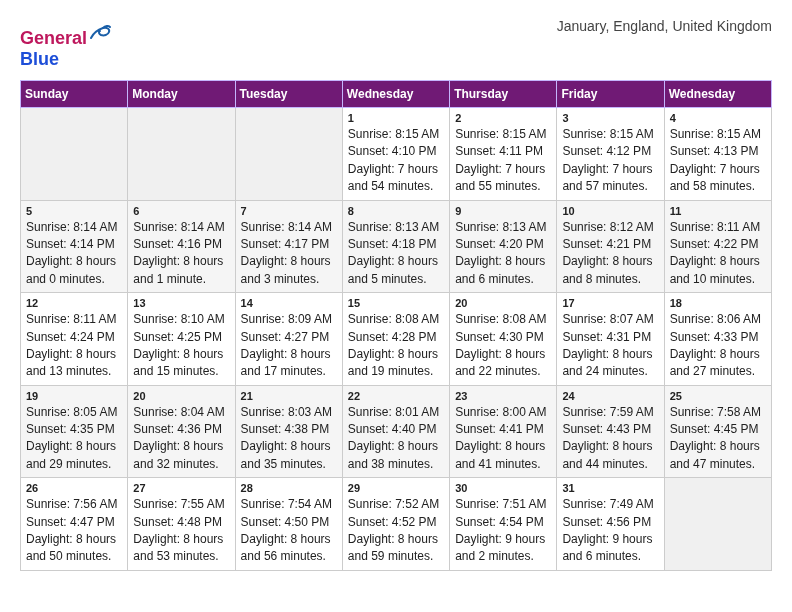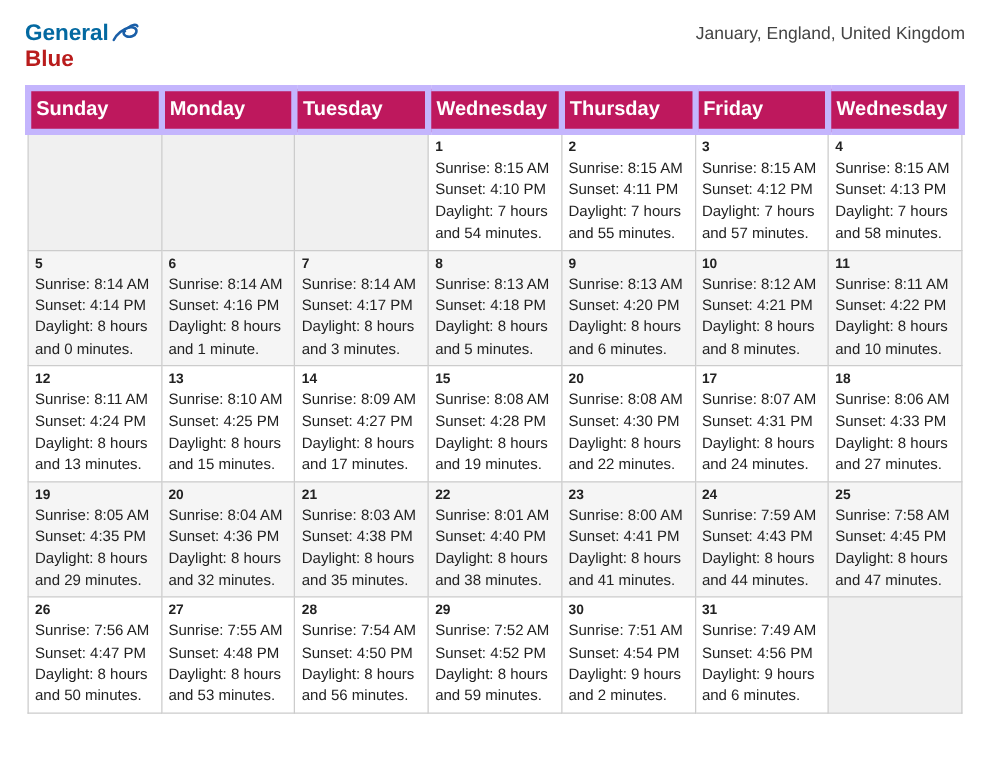--- a/index.html
+++ b/index.html
@@ -25,26 +25,27 @@
       flex-direction: column;
       align-items: flex-start;
     }
     .logo-text {
       display: flex;
       align-items: center;
     }
     .logo-general {
       font-size: 18px;
       font-weight: bold;
-      color: #0369a1;
+      color: #be185d;
+      margin-top: 12px;
     }
     .logo-blue {
       font-size: 18px;
       font-weight: bold;
-      color: #b91c1c;
+      color: #1d4ed8;
     }
     .logo-bird {
       width: 22px;
       height: 18px;
       margin-left: 2px;
     }
     .title-section {
       text-align: right;
     }
     .main-title {
@@ -57,27 +58,27 @@
       font-size: 14px;
       color: #444;
       margin-top: 2px;
     }
     table {
       width: 100%;
       border-collapse: collapse;
       table-layout: fixed;
     }
     thead tr th {
-      background: #be185d;
+      background: #701a75;
       color: #fff;
-      font-size: 16px;
+      font-size: 12px;
       font-weight: bold;
       padding: 6px 4px;
       text-align: left;
-      border: 5px solid #c4b5fd;
+      border: 1px solid #c4b5fd;
     }
     tbody tr td {
       border: 1px solid #ccc;
       vertical-align: top;
       padding: 4px 5px;
       font-size: 9.5px;
       color: #222;
       height: 82px;
     }
     tbody tr:nth-child(even) td {

